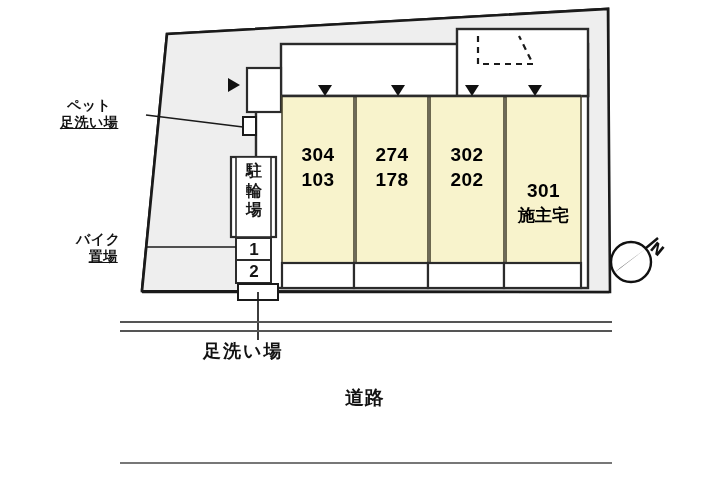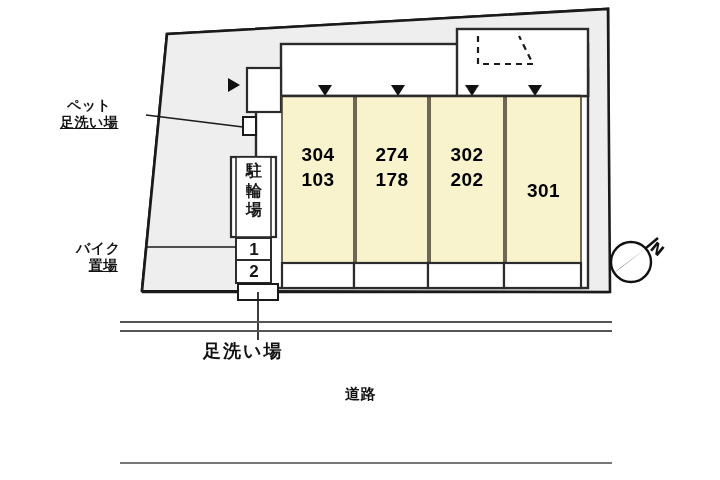--- a/index.html
+++ b/index.html
@@ -65,21 +65,21 @@
   }
   .slot-num {
     position: absolute;
     font-size: 17px;
     font-weight: 700;
     color: #151515;
     text-align: center;
     width: 30px;
   }
   .road-label {
-    font-size: 15px;
+    font-size: 19px;
   }
   .gomi-label {
     font-size: 18px;
     letter-spacing: 2px;
   }
 </style>
 </head>
 <body>
 
 <div id="stage">
@@ -147,21 +147,21 @@
       <line x1="646" y1="248" x2="658" y2="238" stroke="#111111" stroke-width="2.4"></line>
       <text x="649" y="249" font-family="DejaVu Sans, sans-serif" font-size="15" font-weight="700" fill="#111111" transform="rotate(40 649 249)">N</text>
     </g>
   </svg>
 
   <div class="lbl callout jp" style="left:60px; top:97px;">
     <span>ペット</span>
     <span class="line2">足洗い場</span>
   </div>
 
-  <div class="lbl callout jp" style="left:76px; top:240px;">
+  <div class="lbl callout jp" style="left:76px; top:231px;">
     <span>バイク</span>
     <span class="line2" style="padding-left:10px;">置場</span>
   </div>
 
   <div class="vert-box-text" style="left:242px; top:161px;">
     <div>駐</div>
     <div>輪</div>
     <div>場</div>
   </div>
 
@@ -178,19 +178,20 @@
     <div>178</div>
   </div>
 
   <div class="unit-label" style="left:430px; top:143px; width:74px;">
     <div>302</div>
     <div>202</div>
   </div>
 
   <div class="unit-label" style="left:506px; top:143px; width:75px;margin-top:36px;">
     <div>301</div>
+    <div class="jpx">施主宅</div>
   </div>
 
   <div class="lbl gomi-label jp" style="left:203px; top:340px;">足洗い場</div>
 
   <div class="lbl road-label jp" style="left:345px; top:386px;">道路</div>
 
 </div>
 
 </body></html>

